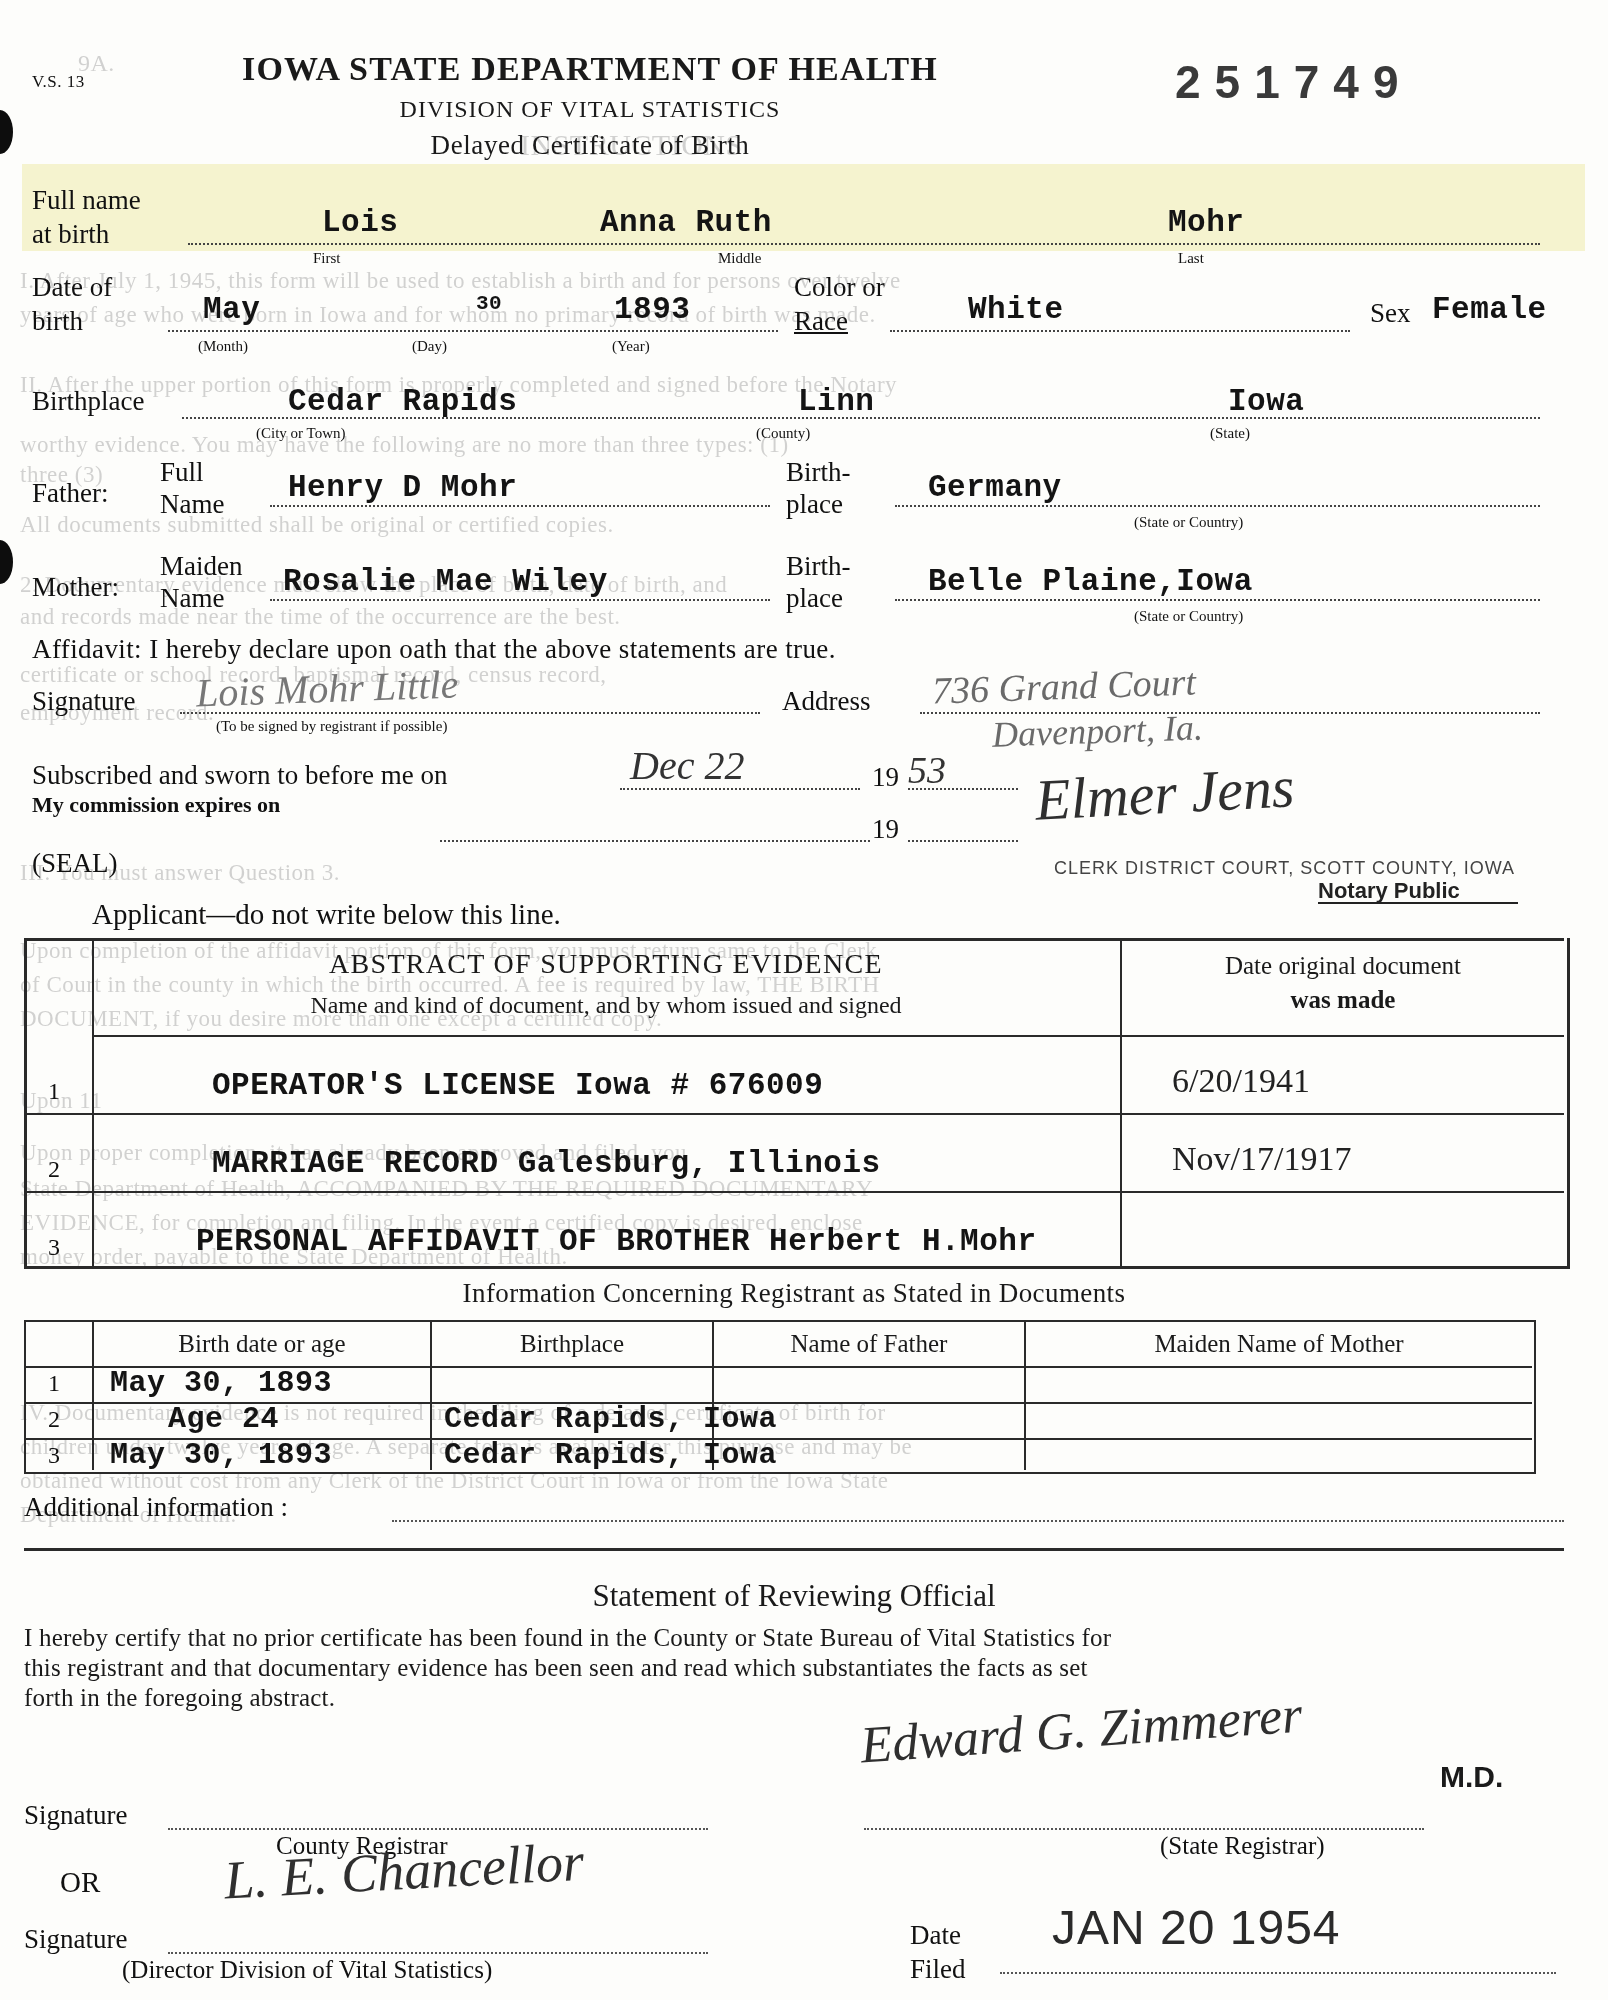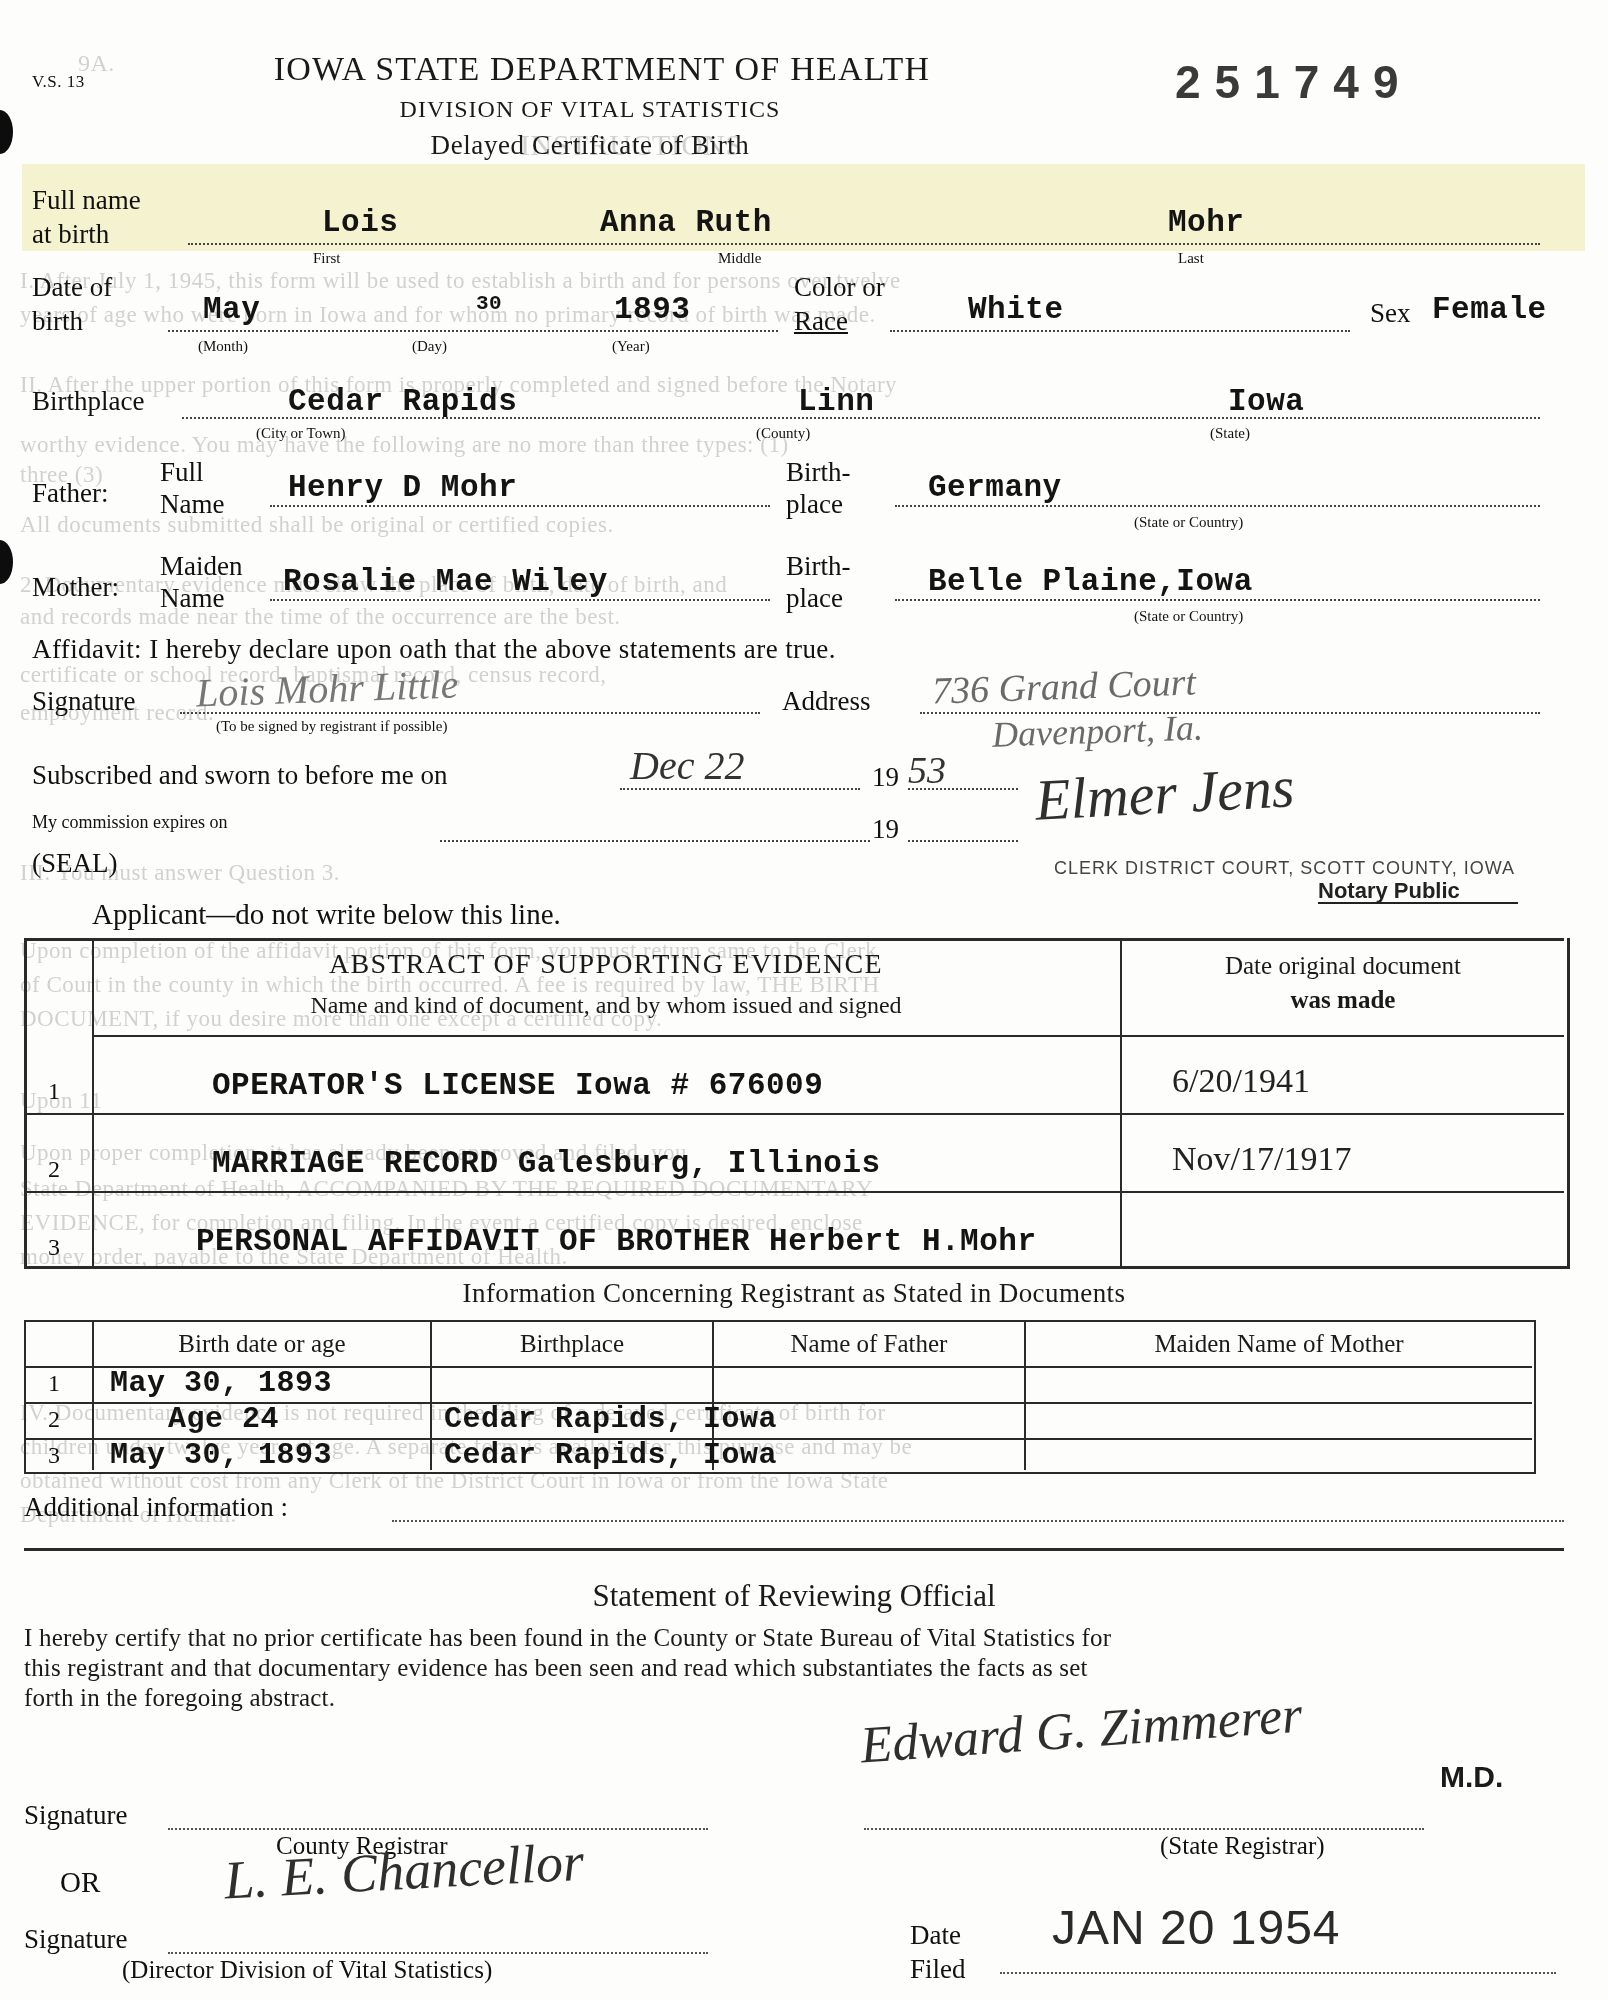--- a/index.html
+++ b/index.html
@@ -101,21 +101,21 @@
       <div class="bleed" style="left: 20px; top: 1434px; font-size: 23px;">children under twelve years of age. A separate form is available for this purpose and may be</div>
       <div class="bleed" style="left: 20px; top: 1468px; font-size: 23px;">obtained without cost from any Clerk of the District Court in Iowa or from the Iowa State</div>
       <div class="bleed" style="left: 20px; top: 1502px; font-size: 23px;">Department of Health.</div>
     </div>
 
   <div class="punch" style="top:110px;"></div>
   <div class="punch" style="top:540px;"></div>
 
   <div class="lbl" style="position:absolute;left:32px;top:72px;font-size:17px;letter-spacing:0.5px;">V.S. 13</div>
 
-  <div style="position:absolute;left:12px;top:50px;width:1180px;text-align:center;font-size:34px;font-weight:normal;letter-spacing:1.2px;font-family:'Liberation Serif',serif;">IOWA STATE DEPARTMENT OF HEALTH</div>
+  <div style="position:absolute;left:0;top:50px;width:1180px;text-align:center;font-size:34px;font-weight:bold;letter-spacing:1.2px;font-family:'Liberation Serif',serif;">IOWA STATE DEPARTMENT OF HEALTH</div>
   <div style="position:absolute;left:0;top:96px;width:1180px;text-align:center;font-size:24px;letter-spacing:1px;">DIVISION OF VITAL STATISTICS</div>
   <div style="position:absolute;left:0;top:130px;width:1180px;text-align:center;font-size:27px;letter-spacing:0.6px;">Delayed Certificate of Birth</div>
   <div class="num" style="position:absolute;left:1175px;top:55px;">251749</div>
 
   <div class="hl" style="left:22px;top:164px;width:1563px;height:87px;"></div>
 
   <div class="lbl" style="position:absolute;left:32px;top:185px;font-size:27px;">Full name</div>
   <div class="lbl" style="position:absolute;left:32px;top:219px;font-size:27px;">at birth</div>
   <div style="position:absolute;left:188px;top:243px;width:1352px;border-bottom:2px dotted #444;"></div>
   <div class="typed" style="position:absolute;left:322px;top:205px;font-size:31px;">Lois</div>
@@ -185,21 +185,21 @@
   <div class="script" style="position:absolute;left:932px;top:664px;font-size:38px;color:#6a6a6a;transform:rotate(-2deg);">736 Grand Court</div>
   <div class="script" style="position:absolute;left:992px;top:710px;font-size:36px;color:#6a6a6a;transform:rotate(-2deg);">Davenport, Ia.</div>
 
   <div class="lbl" style="position:absolute;left:32px;top:760px;font-size:27px;">Subscribed and sworn to before me on</div>
   <div style="position:absolute;left:620px;top:788px;width:240px;border-bottom:2px dotted #444;"></div>
   <div class="script" style="position:absolute;left:630px;top:742px;font-size:40px;color:#333;">Dec 22</div>
   <div class="lbl" style="position:absolute;left:872px;top:762px;font-size:27px;">19</div>
   <div class="script" style="position:absolute;left:908px;top:748px;font-size:38px;color:#333;">53</div>
   <div style="position:absolute;left:908px;top:788px;width:110px;border-bottom:2px dotted #444;"></div>
 
-  <div class="lbl" style="position:absolute;left:32px;top:812px;font-size:18px;">My commission expires on</div>
+  <div class="lbl" style="position:absolute;left:32px;top:792px;font-size:22px;font-weight:bold;">My commission expires on</div>
   <div style="position:absolute;left:440px;top:840px;width:430px;border-bottom:2px dotted #444;"></div>
   <div class="lbl" style="position:absolute;left:872px;top:814px;font-size:27px;">19</div>
   <div style="position:absolute;left:908px;top:840px;width:110px;border-bottom:2px dotted #444;"></div>
   <div class="lbl" style="position:absolute;left:32px;top:848px;font-size:27px;">(SEAL)</div>
 
   <div class="script" style="position:absolute;left:1035px;top:760px;font-size:58px;color:#2f2f2f;transform:rotate(-3deg);">Elmer Jens</div>
   <div style="position:absolute;left:1054px;top:858px;font-size:18px;font-family:'Liberation Sans',sans-serif;color:#444;letter-spacing:1px;">CLERK DISTRICT COURT, SCOTT COUNTY, IOWA</div>
   <div style="position:absolute;left:1318px;top:878px;font-size:22px;font-family:'Liberation Sans',sans-serif;font-weight:bold;color:#222;">Notary Public</div>
   <div style="position:absolute;left:1318px;top:902px;width:200px;border-bottom:2px solid #222;"></div>
 

